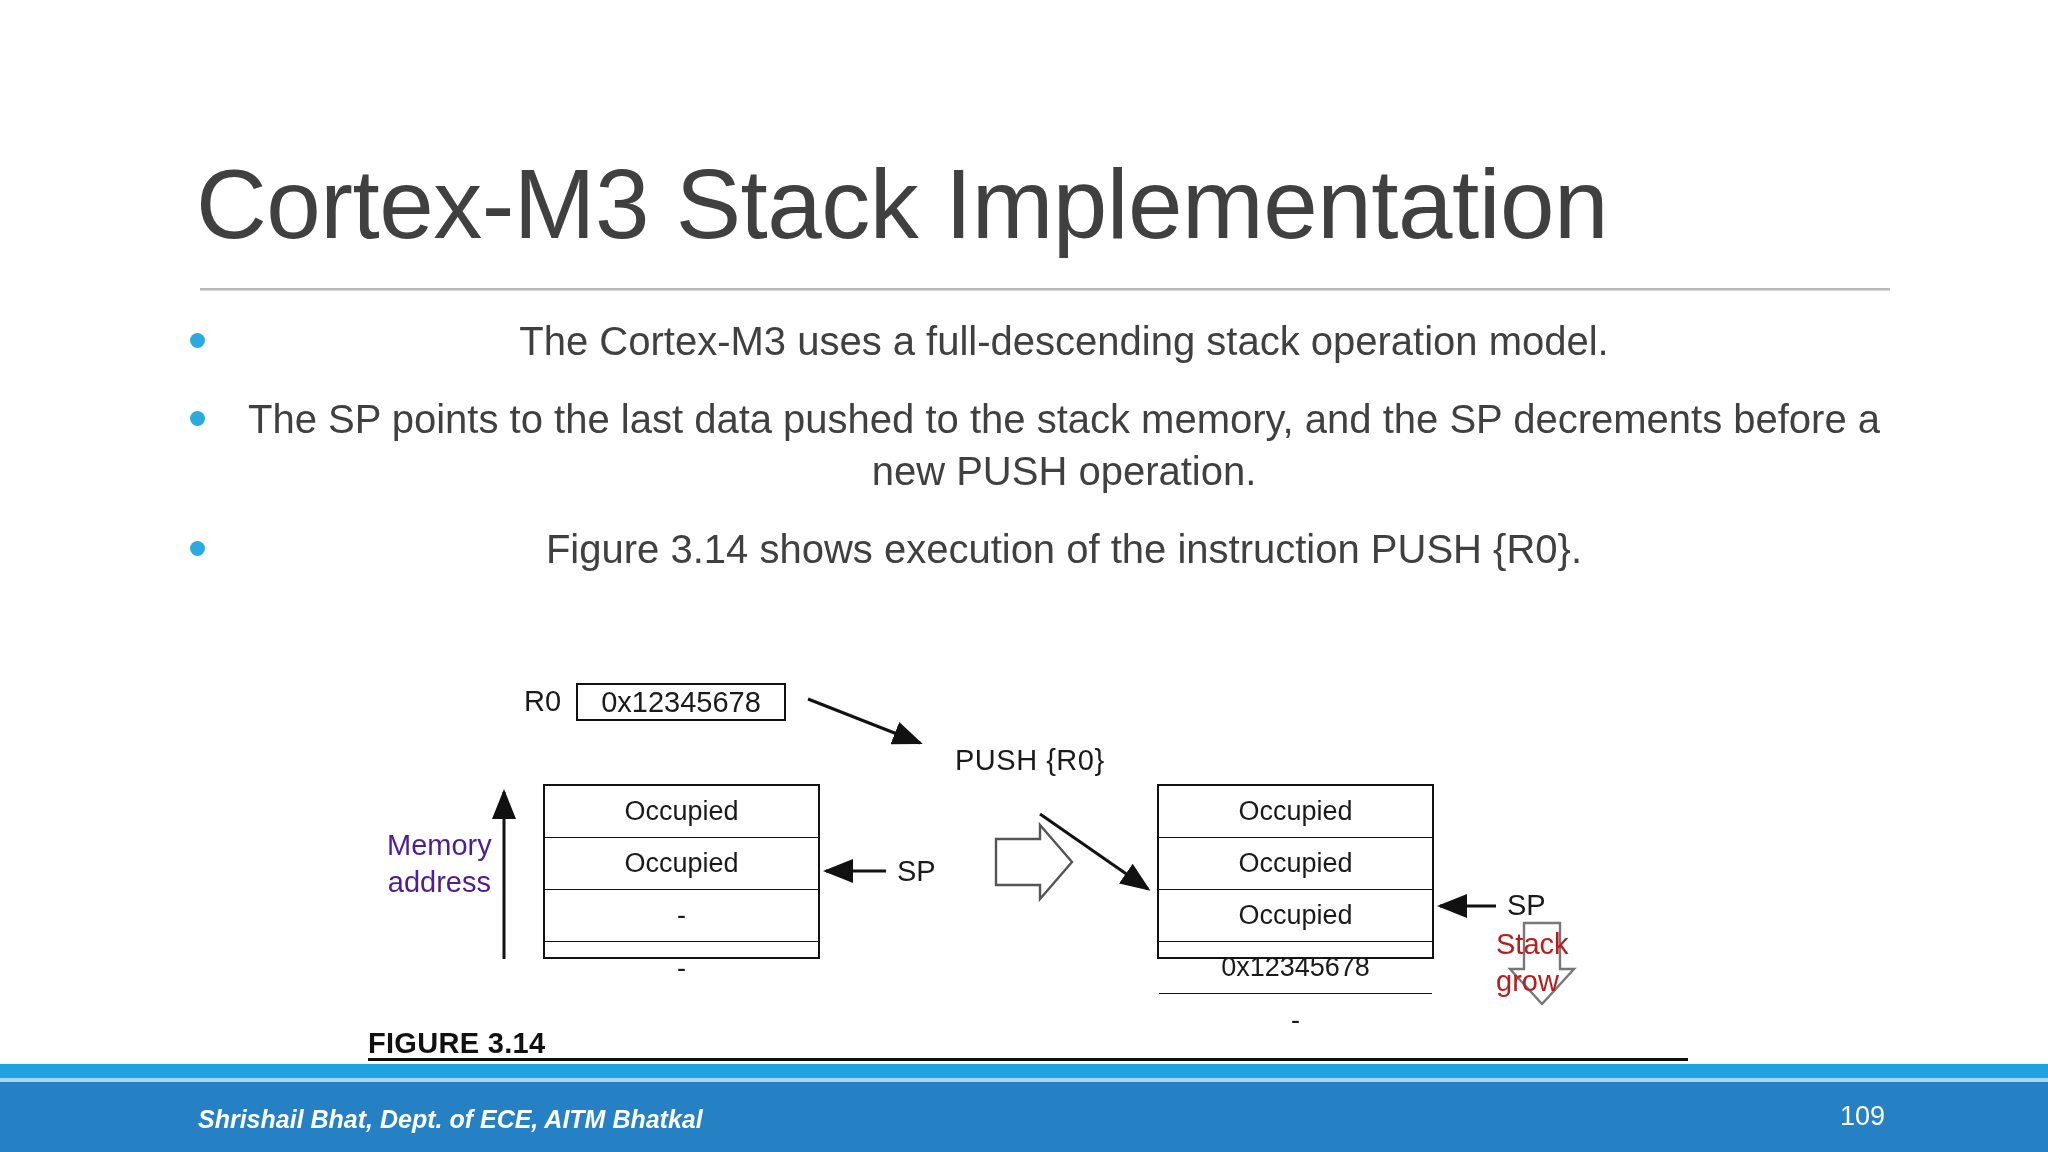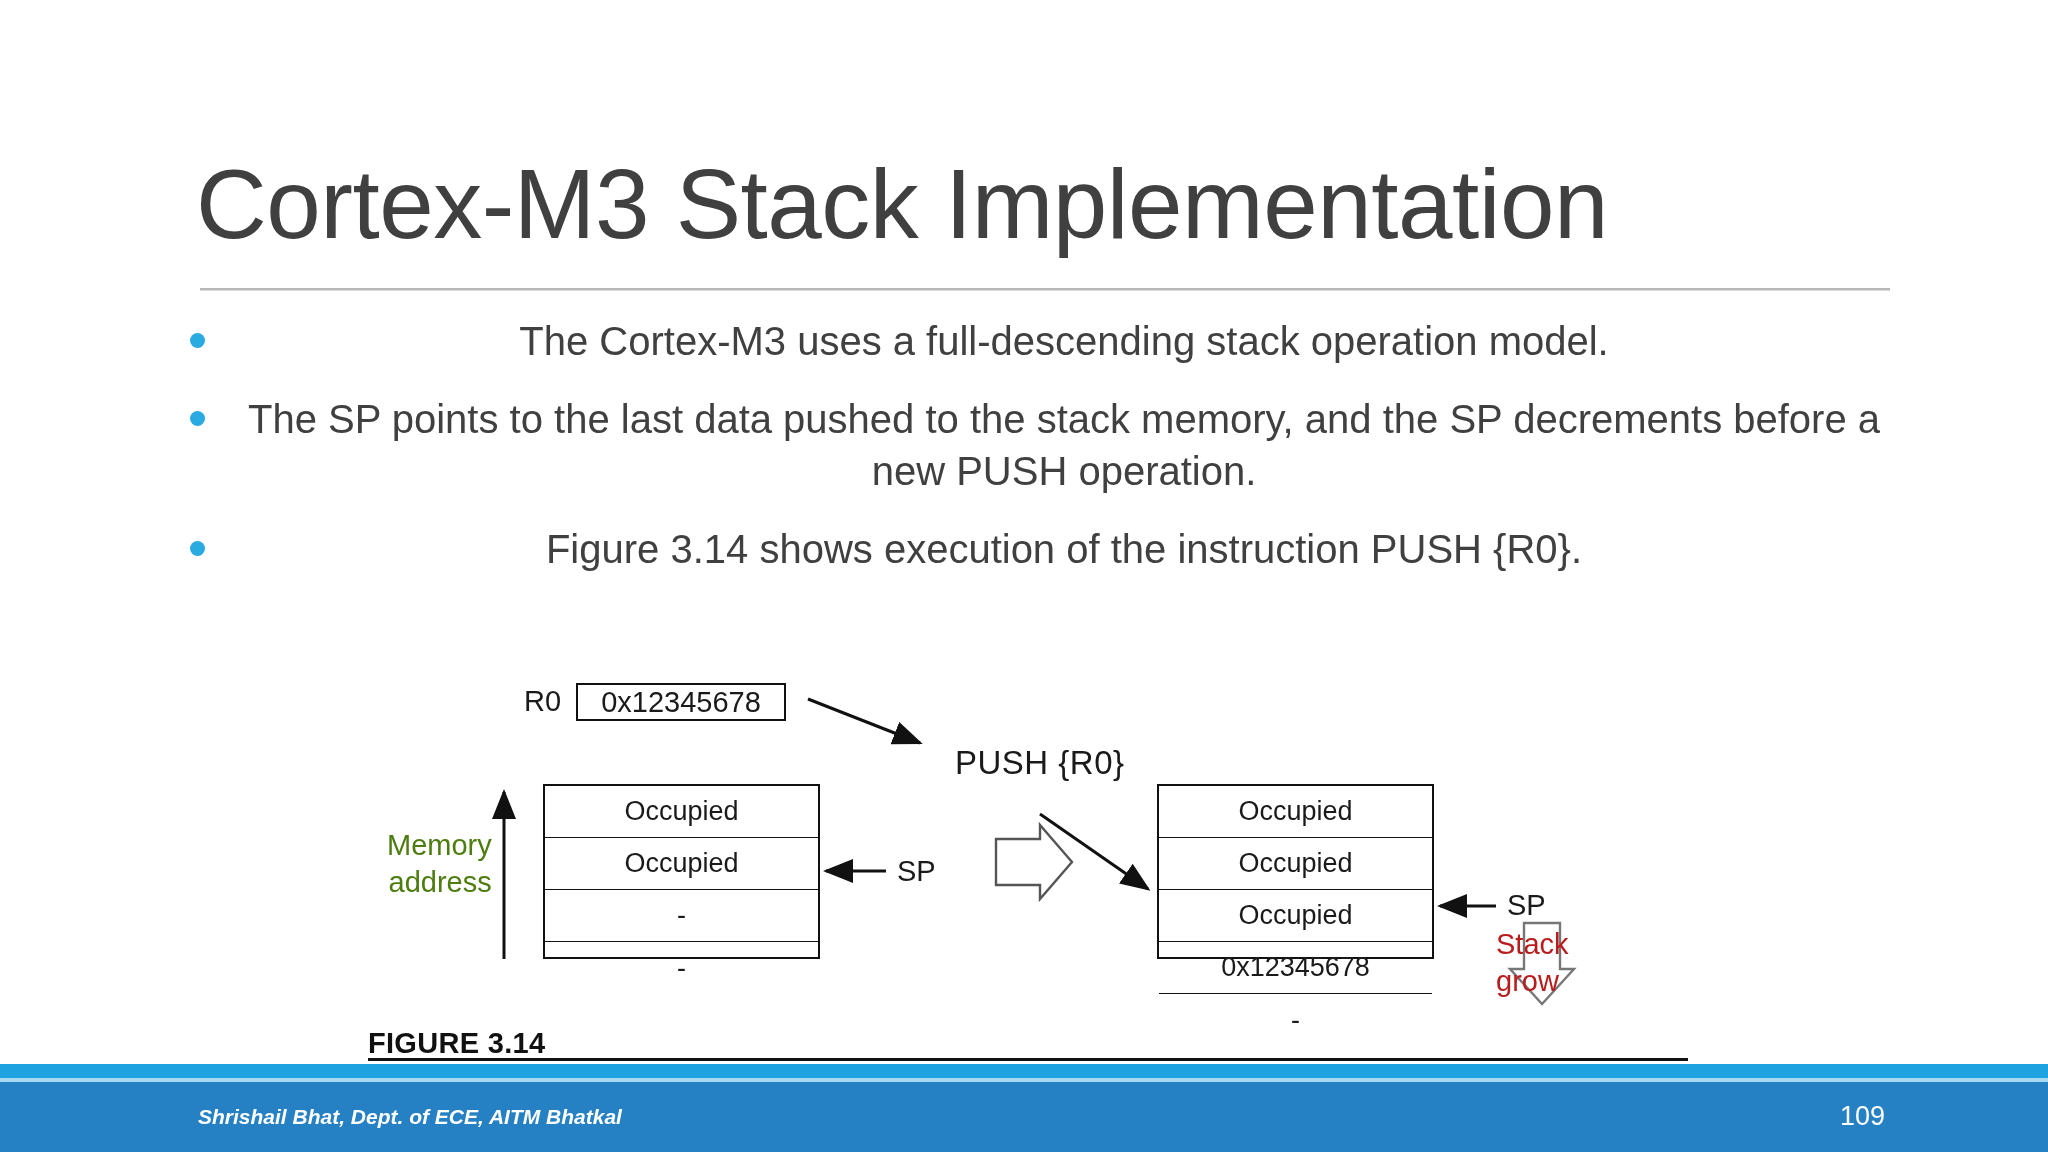--- a/index.html
+++ b/index.html
@@ -74,27 +74,27 @@
     width:210px;height:38px;
     border:2.5px solid #111;
     background:#fff;
     box-sizing:border-box;
     display:flex;align-items:center;justify-content:center;
     font-size:29px;color:#1a1a1a;
   }
 
   .mem-label{
     position:absolute;left:387px;top:783px;
-    font-size:29px;color:#4d7c0f;line-height:1.28;
-    text-align:right;
+    font-size:29px;color:#4c1d95;line-height:1.28;
+    text-align:center;
   }
 
   .push-label{
     position:absolute;left:955px;top:700px;
-    font-size:33px;color:#1a1a1a;letter-spacing:0.5px;
+    font-size:29px;color:#1a1a1a;letter-spacing:0.5px;
   }
   .sp-label-left{
     position:absolute;left:897px;top:811px;
     font-size:29px;color:#1a1a1a;
   }
   .sp-label-right{
     position:absolute;left:1507px;top:845px;
     font-size:29px;color:#1a1a1a;
   }
   .stack-grow{
@@ -146,21 +146,21 @@
   .footer-gap{
     position:absolute;left:0;top:1078px;width:2048px;height:4px;
     background:#a9d7ef;
   }
   .footer-bar{
     position:absolute;left:0;top:1082px;width:2048px;height:70px;
     background:#2580c4;
   }
   .footer-text{
     position:absolute;left:198px;top:1105px;
-    font-size:21px;font-style:italic;font-weight:bold;
+    font-size:25px;font-style:italic;font-weight:bold;
     color:#ffffff;
   }
   .footer-page{
     position:absolute;left:1840px;top:1101px;
     font-size:27px;color:#ffffff;
   }
   svg{display:block;}
 </style>
 </head>
 <body>

